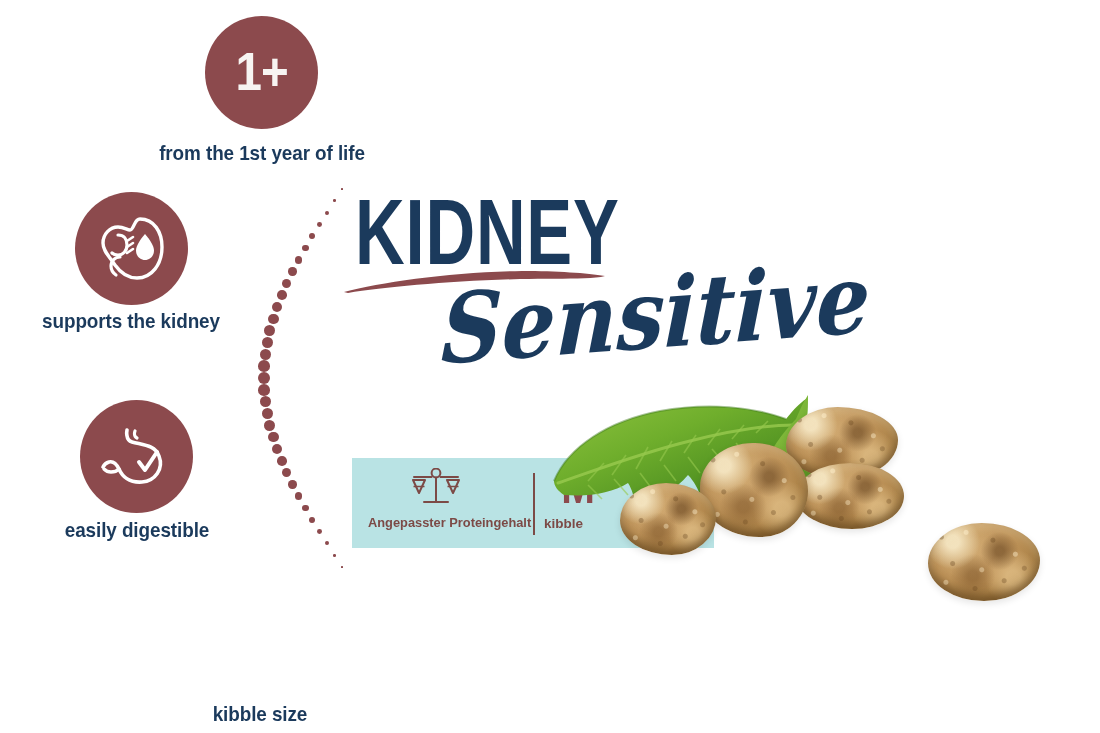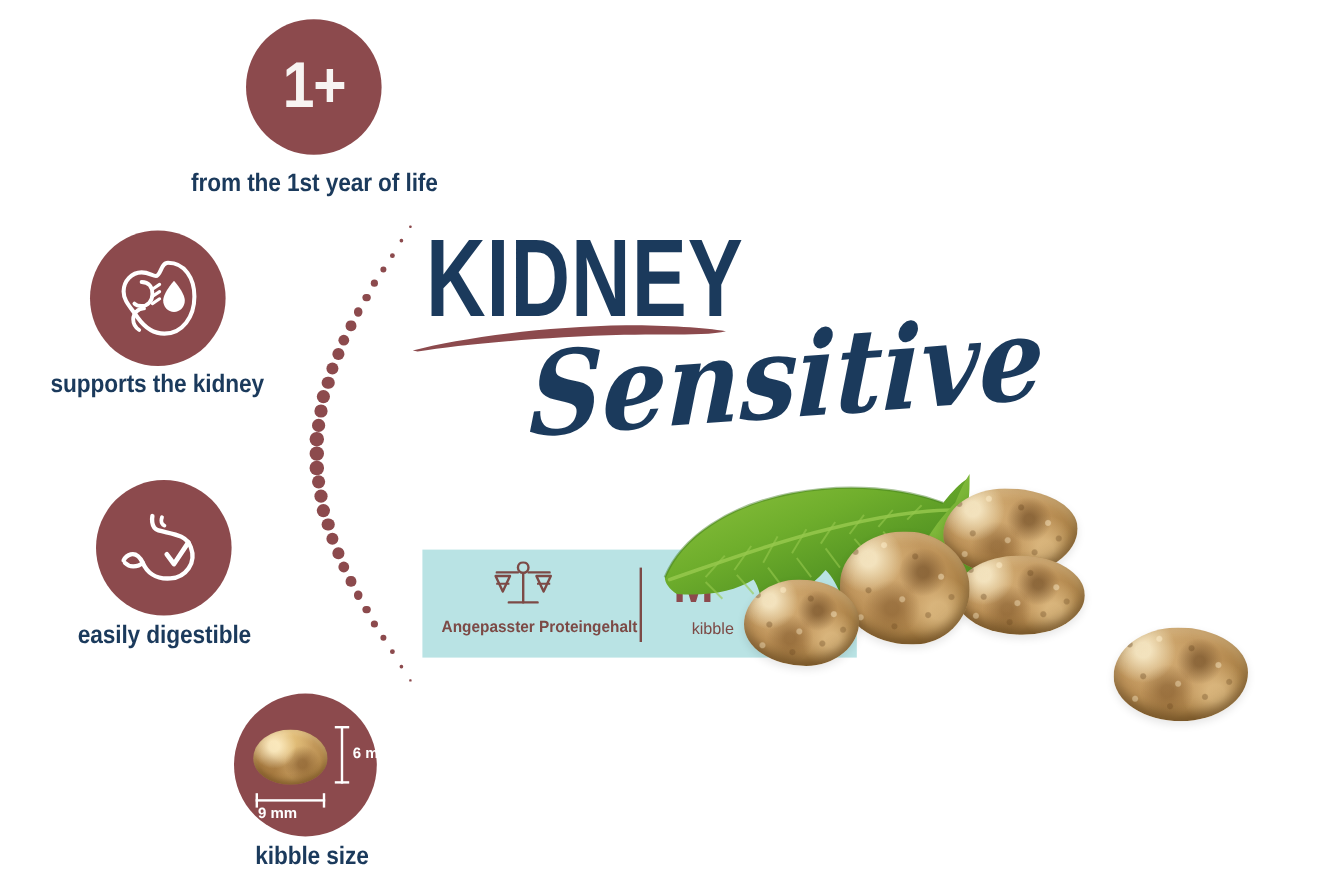--- a/index.html
+++ b/index.html
@@ -186,26 +186,25 @@
     width: 68px;
     text-align: center;
     color: #8c4a4d;
     font-size: 44px;
     font-weight: 700;
     line-height: 1;
     transform: scaleX(0.92);
   }
   #info-size-caption {
     position: absolute;
-    left: 208px; top: 58px;
+    left: 192px; top: 58px;
     width: 68px;
-    text-align: center;
     color: #7c4a46;
     font-size: 13.5px;
-    font-weight: 400;
+    font-weight: 700;
   }
 
   
   #photo-group {
     position: absolute;
     left: 548px; top: 385px;
     width: 552px; height: 260px;
   }
   .leaf { position: absolute; }
   .nugget {
@@ -276,31 +275,20 @@
     <svg width="76" height="66" viewBox="0 0 76 66">
       <path d="M28 6 C28 6 26 16 33 18 C44 21 56 21 60 32 C65 45 56 57 43 58
                C30 59 23 52 20 45 C17 39 14 37 10 38 C6 39 4 43 4 43" fill="none" stroke="#ffffff" stroke-width="3.6" stroke-linecap="round" stroke-linejoin="round"></path>
       <path d="M36 7 C36 7 34 12 38 14" fill="none" stroke="#ffffff" stroke-width="3.2" stroke-linecap="round"></path>
       <path d="M20 45 C20 45 17 48 12 48 C8 48 5 45 5 45" fill="none" stroke="#ffffff" stroke-width="3.4" stroke-linecap="round" stroke-linejoin="round"></path>
       <path d="M40 38 l6 8 l12 -18" fill="none" stroke="#ffffff" stroke-width="4" stroke-linecap="round" stroke-linejoin="round"></path>
     </svg>
   </div>
   <div class="badge-label" id="label-stomach">easily digestible</div>
 
-  <div class="badge-circle" id="badge-kibblesize">
-    <div class="kibble-oval"></div>
-    <div class="measure" id="m-vert-line"></div>
-    <div class="measure" id="m-vert-cap-t"></div>
-    <div class="measure" id="m-vert-cap-b"></div>
-    <div class="measure" id="m-horz-line"></div>
-    <div class="measure" id="m-horz-cap-l"></div>
-    <div class="measure" id="m-horz-cap-r"></div>
-    <div class="measure-text" id="m-text-h">6 mm</div>
-    <div class="measure-text" id="m-text-w">9 mm</div>
-  </div>
   <div class="badge-label" id="label-kibblesize">kibble size</div>
 
   <div id="dotted-arc">
       <div class="dot" style="width: 1.2px; height: 1.2px; left: 113.4px; top: 3.4px; background: rgb(140, 74, 77);"></div>
       <div class="dot" style="width: 2.67202px; height: 2.67202px; left: 105.019px; top: 14.4765px; background: rgb(140, 74, 77);"></div>
       <div class="dot" style="width: 3.84245px; height: 3.84245px; left: 96.8617px; top: 25.7038px; background: rgb(140, 74, 77);"></div>
       <div class="dot" style="width: 4.9043px; height: 4.9043px; left: 88.9056px; top: 36.9853px; background: rgb(140, 74, 77);"></div>
       <div class="dot" style="width: 5.88511px; height: 5.88511px; left: 81.2081px; top: 48.3074px; background: rgb(140, 74, 77);"></div>
       <div class="dot" style="width: 6.79351px; height: 6.79351px; left: 73.8343px; top: 59.6657px; background: rgb(140, 74, 77);"></div>
       <div class="dot" style="width: 7.63182px; height: 7.63182px; left: 66.8496px; top: 71.0591px; background: rgb(140, 74, 77);"></div>

